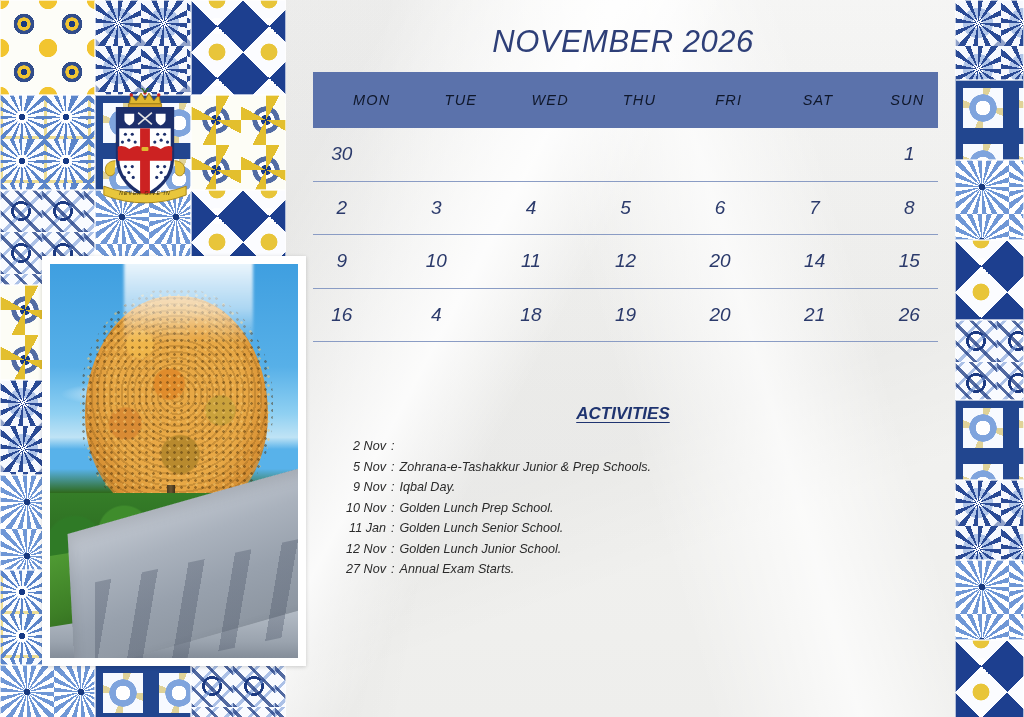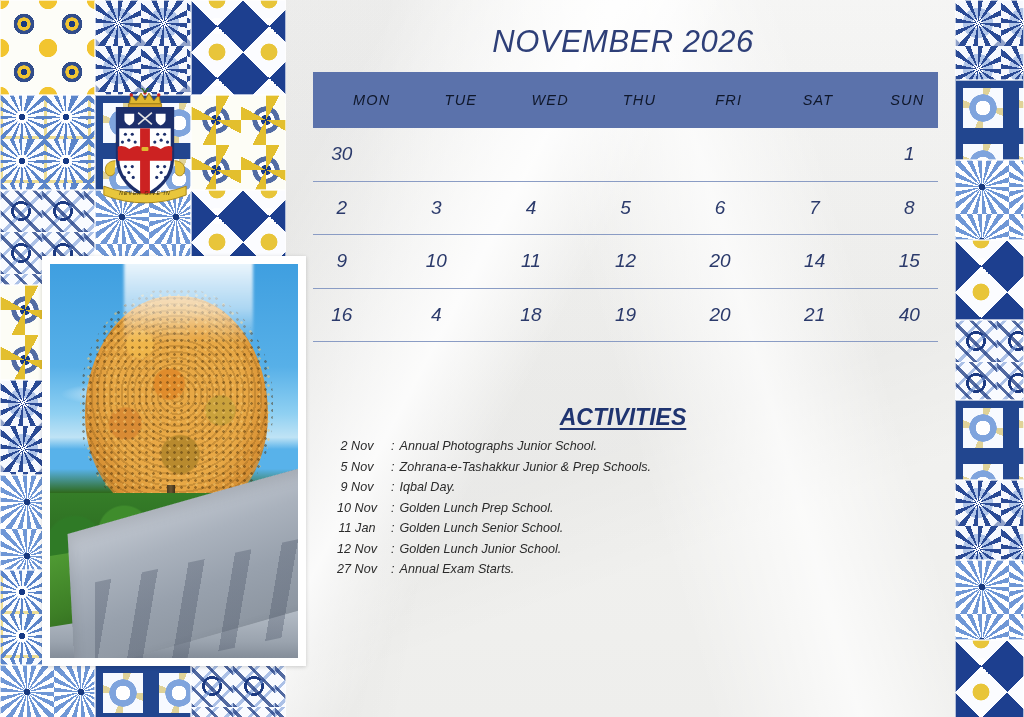--- a/index.html
+++ b/index.html
@@ -295,40 +295,40 @@
     text-align: center;
     font-size: 19px;
     color: #2b3a6b;
   }
   .week .day.empty { color: transparent; }
 
   #activities-title {
     position: absolute; left: 0; top: 404px;
     width: 626px;
     text-align: center;
-    font-size: 23px;
+    font-size: 17px;
     font-weight: bold;
     color: #1f3470;
     text-decoration: underline;
     text-underline-offset: 3px;
   }
   #activities-list {
     position: absolute; left: 0; top: 436px;
     width: 626px;
   }
   #activities-list .act-row {
     display: flex;
     font-size: 12.6px;
     color: #2b2b2b;
     line-height: 20.5px;
     padding-left: 18px;
   }
   #activities-list .act-date {
     width: 58px;
-    text-align: center;
+    text-align: right;
     white-space: nowrap;
   }
   #activities-list .act-sep { padding: 0 5px; }
   #activities-list .act-text { white-space: nowrap; }
 </style>
 </head>
 <body>
 
 <div id="page">
 
@@ -503,31 +503,30 @@
         <div class="day">14</div>
         <div class="day">15</div>
       </div>
       <div class="week">
         <div class="day">16</div>
         <div class="day">4</div>
         <div class="day">18</div>
         <div class="day">19</div>
         <div class="day">20</div>
         <div class="day">21</div>
-        <div class="day">40</div>
+        <div class="day">26</div>
       </div>
     </div>
 
     <div id="activities-title">ACTIVITIES</div>
 
     <div id="activities-list">
       <div class="act-row">
         <span class="act-date">2 Nov</span>
         <span class="act-sep">:</span>
-        <span class="act-text">Annual Photographs Junior School.</span>
       </div>
       <div class="act-row">
         <span class="act-date">5 Nov</span>
         <span class="act-sep">:</span>
         <span class="act-text">Zohrana-e-Tashakkur Junior &amp; Prep Schools.</span>
       </div>
       <div class="act-row">
         <span class="act-date">9 Nov</span>
         <span class="act-sep">:</span>
         <span class="act-text">Iqbal Day.</span>

